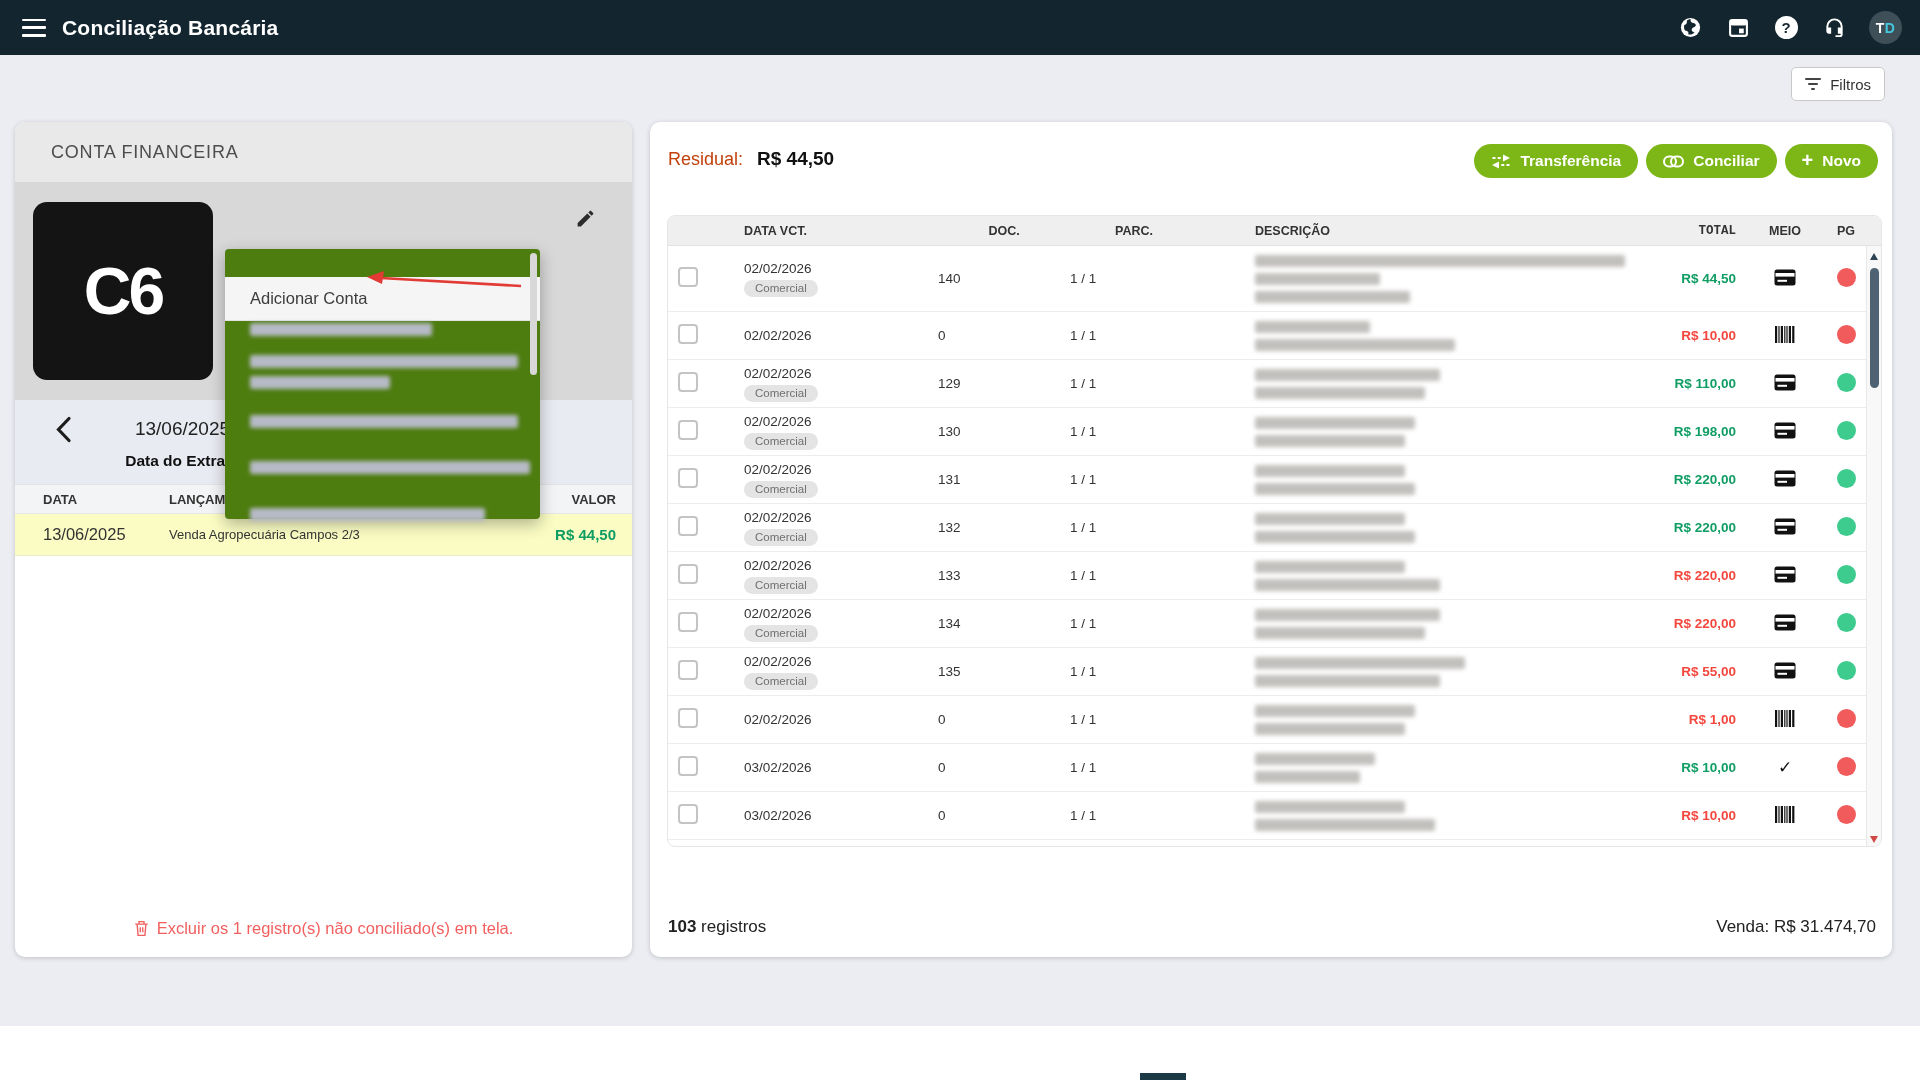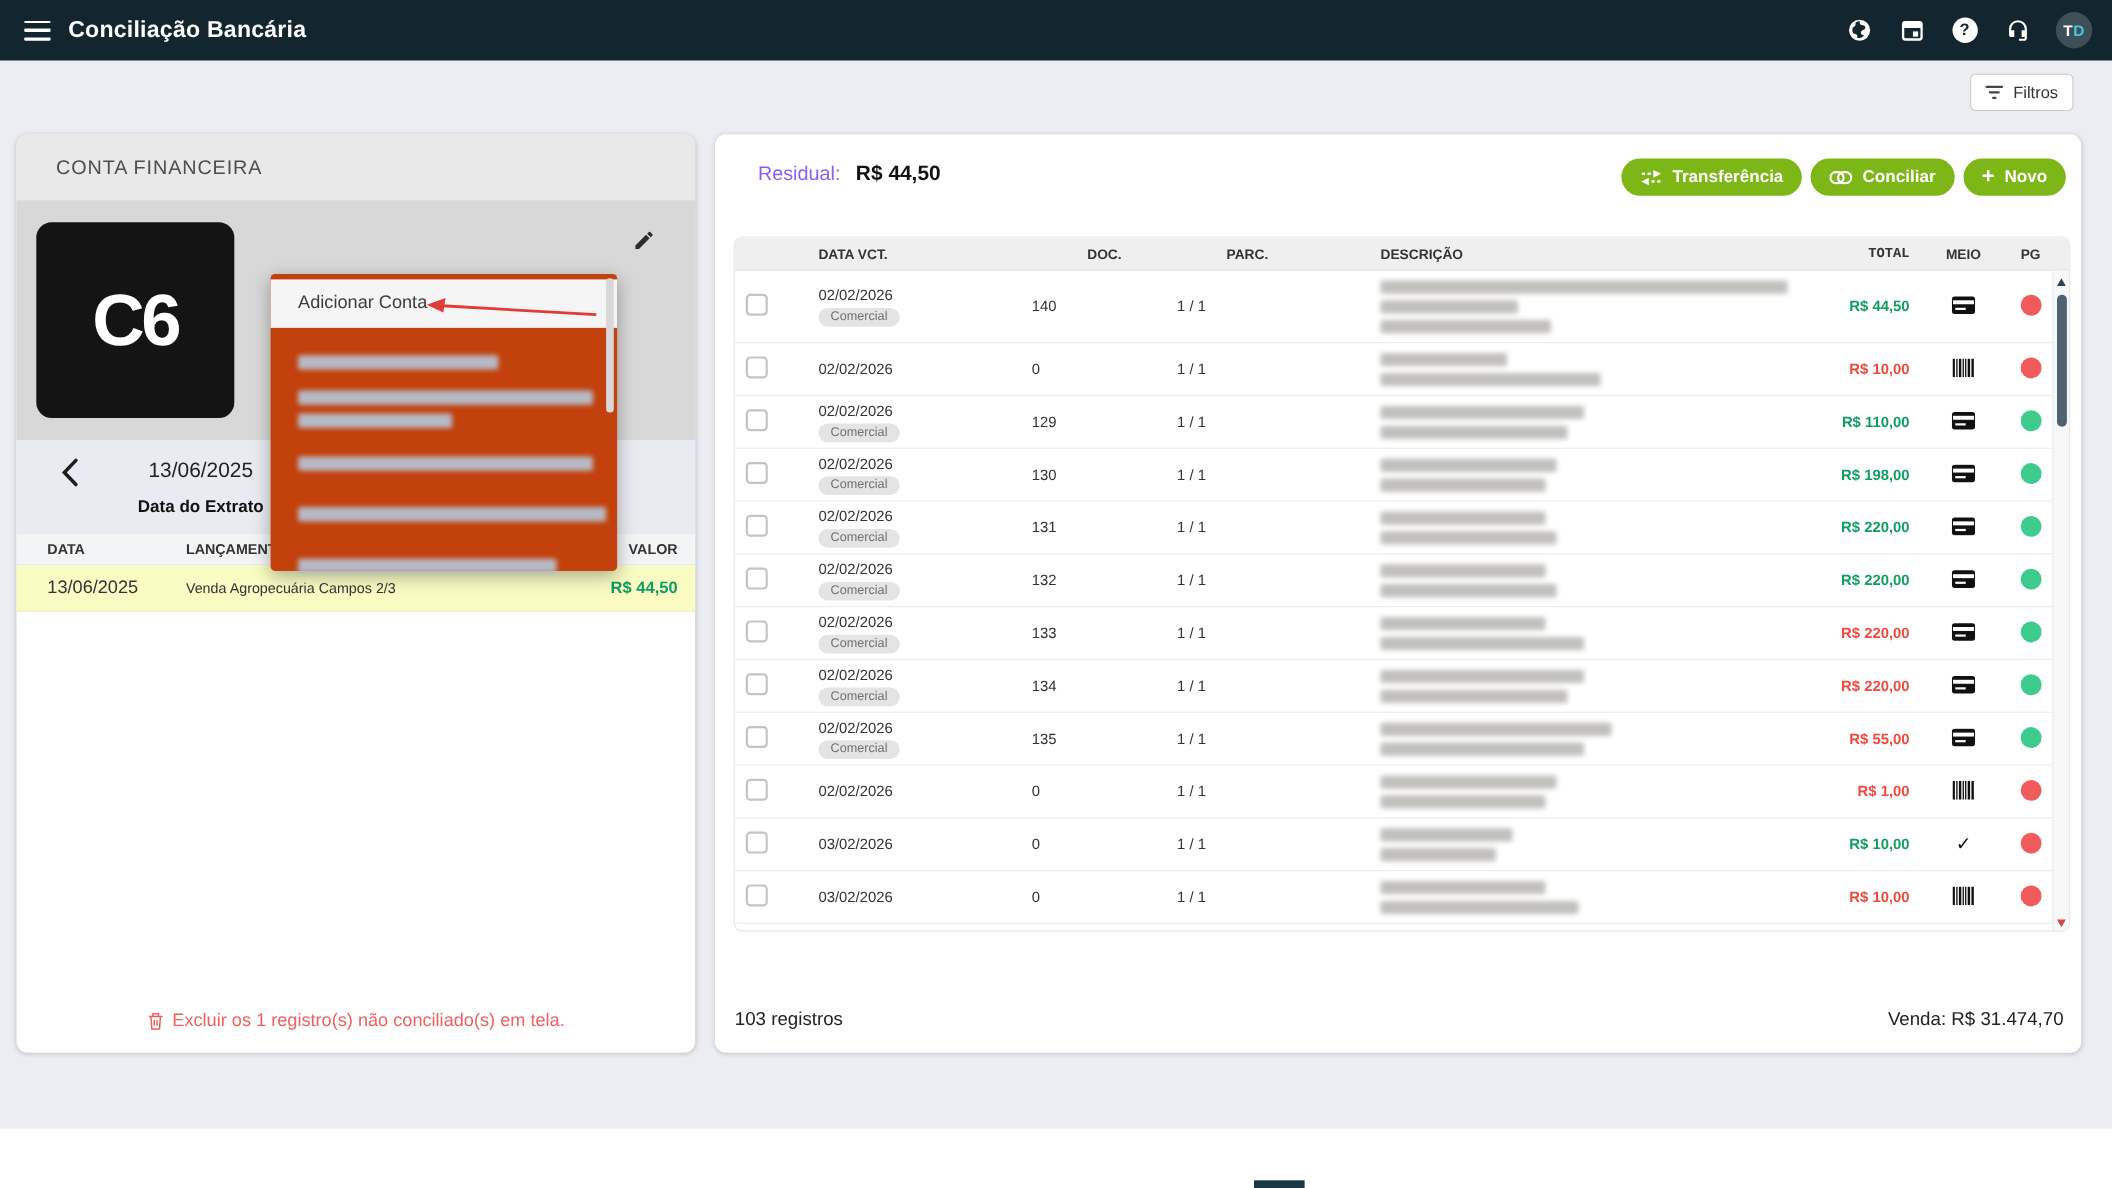--- a/index.html
+++ b/index.html
@@ -31,21 +31,21 @@
   .lc-header { height:60px; background:#e9e9e9; border-radius:10px 10px 0 0; display:flex; align-items:center; padding-left:36px; font-size:18px; font-weight:normal; color:#4d4d4d; letter-spacing:.8px; }
   .lc-account { position:relative; height:218px; background:#d8d8d8; }
   .bank-logo { position:absolute; left:18px; top:20px; width:180px; height:178px; background:#141414; border-radius:14px; display:flex; align-items:center; justify-content:center; color:#fff; font-size:66px; font-weight:800; letter-spacing:-3px; }
   .acc-select { position:absolute; left:220px; top:20px; width:312px; height:42px; background:#fff; border:2px solid #232e8c; border-radius:4px; display:flex; align-items:center; padding:0 12px; font-size:15.5px; color:#333; cursor:pointer; }
   .acc-select .caret { margin-left:auto; width:0; height:0; border-left:5.5px solid transparent; border-right:5.5px solid transparent; border-top:6.5px solid #232e8c; }
   .redact { display:inline-block; height:12px; background:#c2c0bd; border-radius:2px; filter:blur(2.2px); }
   .redact.sel { width:95px; height:13px; background:#aeacb2; margin-left:7px; }
   .redact.dd { height:13px; background:#b6bac6; }
   .edit-btn { position:absolute; left:560px; top:26px; cursor:pointer; }
 
-  .dropdown { position:absolute; left:231px; top:127px; width:315px; height:270px; background:#c2410c; border-radius:4px; box-shadow:0 5px 16px rgba(0,0,0,.3); z-index:40; padding-top:5px; }
+  .dropdown { position:absolute; left:210px; top:127px; width:315px; height:270px; background:#4d7c0f; border-radius:4px; box-shadow:0 5px 16px rgba(0,0,0,.3); z-index:40; padding-top:28px; }
   .dd-add { height:44px; background:#f5f5f5; border-bottom:1px solid #e3e3e3; display:flex; align-items:center; padding-left:25px; font-size:16.5px; color:#3c3c3c; cursor:pointer; }
   .dd-scroll { position:absolute; right:3px; top:4px; width:7px; height:122px; background:#d8d8d8; border-radius:4px; }
   .dd-arrow { position:absolute; left:138px; top:16px; pointer-events:none; }
 
   .date-nav { position:absolute; left:0; top:278px; width:617px; height:84px; background:#e9ebf2; }
   .chev-btn { position:absolute; left:40px; top:16px; cursor:pointer; }
   .stmt-date { position:absolute; left:75px; top:18px; width:185px; text-align:center; font-size:19px; color:#222; }
   .stmt-label { position:absolute; left:75px; top:52px; width:185px; text-align:center; font-size:15.5px; font-weight:bold; color:#111; }
 
   .lgrid { display:grid; grid-template-columns:140px 1fr 130px; align-items:center; }
@@ -54,21 +54,21 @@
   .lrow { position:absolute; left:0; top:392px; width:617px; height:42px; background:#fafcc3; border-bottom:1px solid #ededc9; cursor:pointer; }
   .lrow .c1 { padding-left:28px; font-size:16.5px; color:#333; }
   .lrow .c2 { padding-left:14px; font-size:13px; color:#333; }
   .lrow .c3 { text-align:right; padding-right:16px; font-size:15px; font-weight:bold; color:#0f9d63; }
 
   .lc-footer { position:absolute; left:0; bottom:0; width:617px; height:58px; display:flex; align-items:center; justify-content:center; gap:8px; color:#f25f5f; font-size:16.5px; font-weight:500; cursor:pointer; border-radius:0 0 10px 10px; }
 
   
   .right-card { left:650px; top:122px; width:1242px; height:835px; }
   .residual { position:absolute; left:18px; top:26px; display:flex; align-items:baseline; gap:14px; }
-  .residual .lab { font-size:18px; color:#8b5cf6;margin-left:21px; }
+  .residual .lab { font-size:18px; color:#c2410c; }
   .residual .val { font-size:19px; font-weight:bold; color:#111; }
   .btn-row { position:absolute; right:14px; top:22px; display:flex; gap:8px; }
   .gbtn { height:34px; border-radius:17px; background:#7cb717; color:#fff; font-weight:bold; font-size:15.5px; display:flex; align-items:center; gap:9px; padding:0 17px; cursor:pointer; border:none; font-family:inherit; }
   .gbtn .plus { font-size:20px; font-weight:bold; line-height:1; margin-top:-2px; }
 
   .table-wrap { position:absolute; left:17px; top:93px; width:1215px; height:632px; border:1px solid #e6e6e6; border-radius:8px; background:#fff; overflow:hidden; }
   .header-strip { position:absolute; left:0; top:0; width:100%; height:30px; background:#efefef; border-bottom:1px solid #e2e2e2; }
   .rgrid { display:grid; grid-template-columns:64px 206px 132px 128px 410px 138px 78px 44px; align-items:center; }
   .thead { position:relative; width:1200px; height:30px; font-size:12.5px; font-weight:bold; color:#333; }
   .thead .a-l1 { padding-left:12px; } .thead .a-l2 { padding-left:57px; }
@@ -89,21 +89,21 @@
   .c-pg { text-align:center; }
   .dot { display:inline-block; width:19px; height:19px; border-radius:50%; }
   .dot.red { background:#f15b5b; } .dot.green { background:#3ecb8e; }
 
   .vscroll { position:absolute; right:0; top:30px; width:15px; height:602px; background:#f8f8f8; border-left:1px solid #e8e8e8; }
   .vscroll .up { position:absolute; left:3px; top:7px; width:0; height:0; border-left:4.5px solid transparent; border-right:4.5px solid transparent; border-bottom:7px solid #2e4453; cursor:pointer; }
   .vscroll .thumb { position:absolute; left:3px; top:22px; width:9px; height:120px; background:#4e6273; border-radius:5px; cursor:pointer; }
   .vscroll .down { position:absolute; left:3px; bottom:5px; width:0; height:0; border-left:4.5px solid transparent; border-right:4.5px solid transparent; border-top:7px solid #cf4a45; cursor:pointer; }
 
   .rc-count { position:absolute; left:18px; top:795px; font-size:17px; color:#222; }
-  .rc-count b { font-weight:normal; }
+  .rc-count b { font-weight:bold; }
   .rc-total { position:absolute; right:16px; top:795px; font-size:17px; color:#222; }
 
   .bottom-notch { position:absolute; left:1140px; top:1073px; width:46px; height:7px; background:#1b3a46; }
 </style>
 </head>
 <body>
 
 <div class="app-bg"></div>
 
 <div class="topbar">

